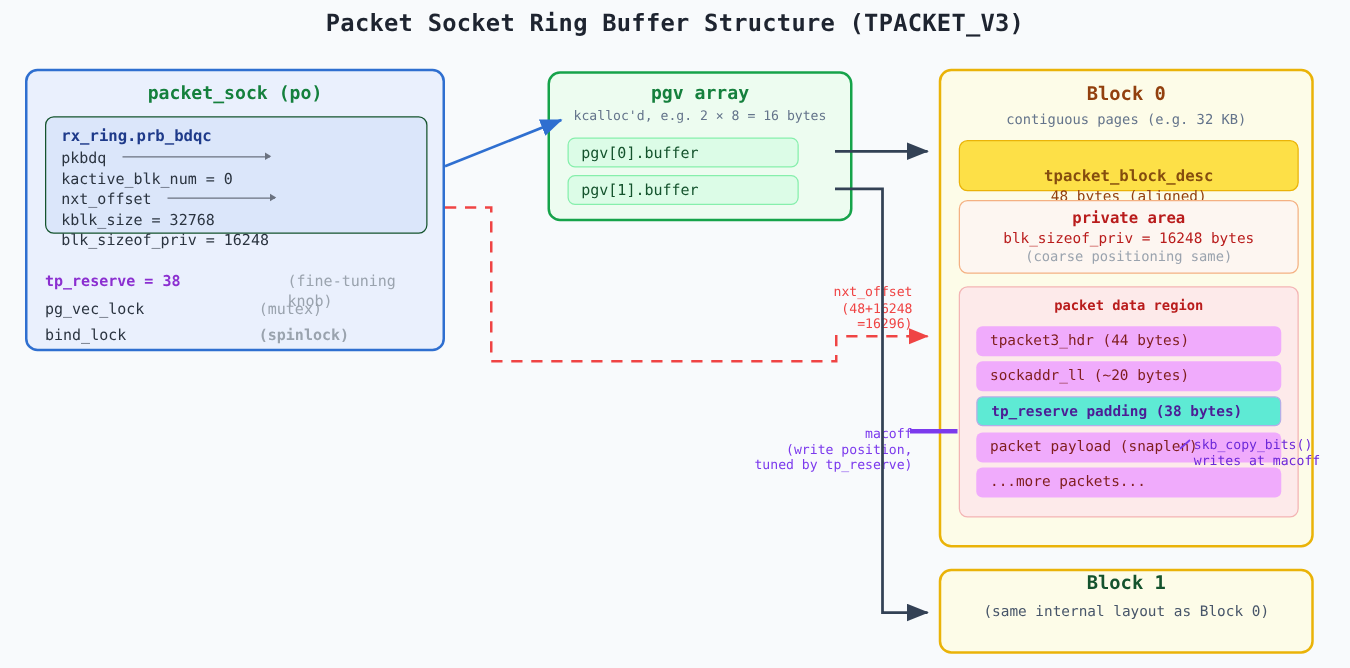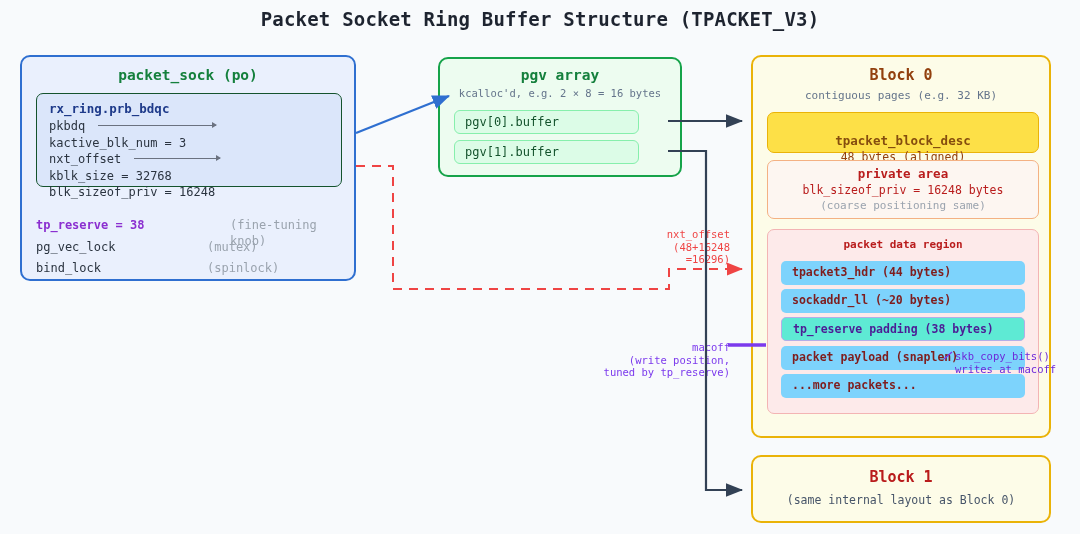--- a/index.html
+++ b/index.html
@@ -97,43 +97,42 @@
   #pdr-box {
     position: absolute; left: 14px; top: 172px; width: 272px; height: 185px;
     background: #fdeaea; border: 1px solid #f3b4b4; border-radius: 7px;
   }
   #pdr-title {
     text-align: center; font-size: 11px; font-weight: bold;
     color: #b91c1c; margin-top: 8px;
   }
   .pdr-row {
     position: absolute; left: 13px; width: 244px; height: 24px;
-    background: #7dd3fc; border-radius: 5px;
+    background: #f0abfc; border-radius: 5px;
     font-size: 11.5px; color: #7f1d1d; line-height: 23px; padding-left: 11px;
     white-space: nowrap;
-    font-weight: bold;
   }
   .pdr-row.reserve {
     background: #5eead4; border: 1px solid #b3aee8;
     color: #4c1d95; font-weight: bold;
   }
 
   #skb-note {
     position: absolute; left: 955px; top: 350px;
     font-size: 10.5px; line-height: 13px; color: #6d28d9; white-space: nowrap;
   }
 
   
   #block1 {
     position: absolute; left: 751px; top: 455px; width: 300px; height: 68px;
     background: #fdfce8; border: 2px solid #eab308; border-radius: 10px;
   }
   #block1-title {
     text-align: center; font-size: 15px; font-weight: bold;
-    color: #b91c1c; margin-top: 11px;
+    color: #14532d; margin-top: 0;
   }
   #block1-sub { text-align: center; font-size: 11.5px; color: #475569; margin-top: 7px; }
 
   
   #nxt-label {
     position: absolute; left: 560px; top: 228px; width: 170px;
     text-align: right; font-size: 10.5px; line-height: 12.5px; color: #ef4444;
   }
   #macoff-label {
     position: absolute; left: 540px; top: 341px; width: 190px;
@@ -153,21 +152,21 @@
     <div id="sock-title">packet_sock (po)</div>
 
     <div id="prb-box">
       <div id="prb-title">rx_ring.prb_bdqc</div>
 
       <div class="prb-row">
         <span>pkbdq</span>
         <span class="lead" style="width:118px;"></span>
       </div>
       <div class="prb-row">
-        <span>kactive_blk_num = 3</span>
+        <span>kactive_blk_num = 0</span>
       </div>
       <div class="prb-row">
         <span>nxt_offset</span>
         <span class="lead" style="width:86px;"></span>
       </div>
       <div class="prb-row">
         <span>kblk_size = 32768</span>
       </div>
       <div class="prb-row">
         <span>blk_sizeof_priv = 16248</span>
@@ -184,21 +183,21 @@
     <div class="sock-field" style="left:14px; top:182px;">
       <span>pg_vec_lock</span>
     </div>
     <div class="sock-field" style="left:185px; top:182px;">
       <span class="note">(mutex)</span>
     </div>
 
     <div class="sock-field" style="left:14px; top:203px;">
       <span>bind_lock</span>
     </div>
-    <div class="sock-field" style="left:185px; top:203px;">
+    <div class="sock-field" style="left:185px; top:203px;font-weight:bold;">
       <span class="note">(spinlock)</span>
     </div>
   </div>
 
   <div id="pgv-box">
     <div id="pgv-title">pgv array</div>
     <div id="pgv-sub">kcalloc'd, e.g. 2 × 8 = 16 bytes</div>
     <div class="pgv-slot" style="top:51px;">
       <span>pgv[0].buffer</span>
     </div>

